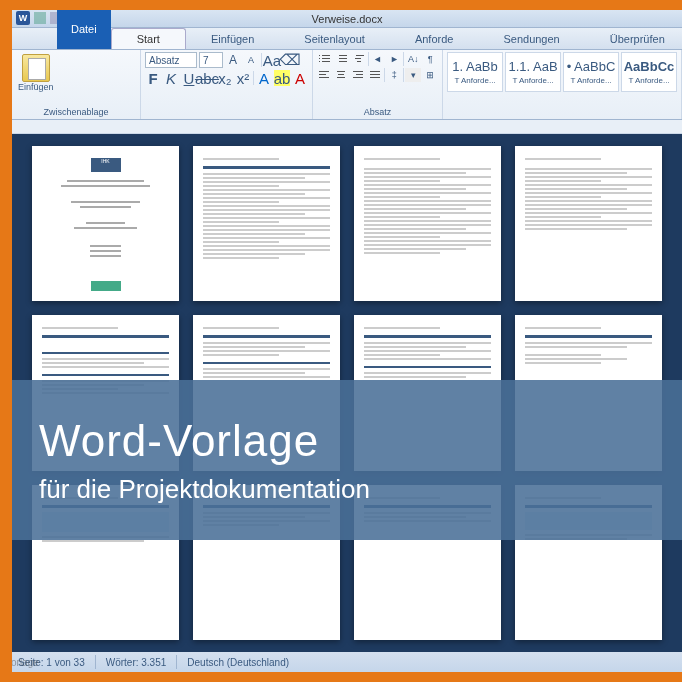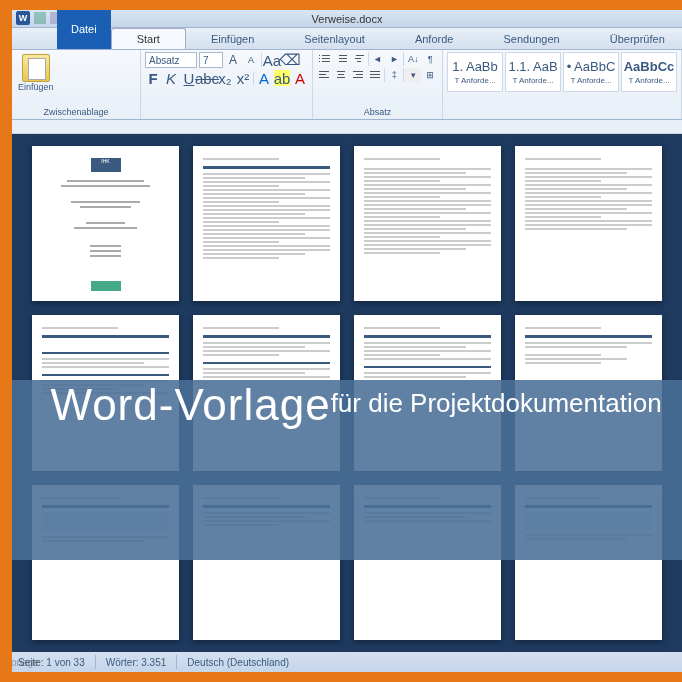--- a/index.html
+++ b/index.html
@@ -63,21 +63,21 @@
     .page { background: white; box-shadow: 0 2px 6px rgba(0,0,0,0.4); padding: 12px 10px; font-size: 4px; position: relative; overflow: hidden; }
     .page-header-line { height: 3px; background: #3a5a80; margin: 6px 0 4px; }
     .page-text-line { height: 2px; background: #ccc; margin-bottom: 2px; }
     .page-text-line.short { width: 60%; }
     .page-text-line.med { width: 80%; }
     .cover-logo { width: 30px; height: 14px; background: #3a5a80; margin: 0 auto 8px; color: white; font-size: 5px; text-align: center; }
     .cover-content { text-align: center; }
     .cover-line { height: 2px; background: #aaa; margin: 3px auto; }
     .footer-logo { position: absolute; bottom: 10px; left: 50%; transform: translateX(-50%); width: 30px; height: 10px; background: #4a8; }
     
-    .overlay-banner { position: absolute; top: 380px; left: 12px; right: 0; height: 180px; background: rgba(74, 111, 151, 0.88); display: flex; justify-content: center; padding-left: 18px; z-index: 50; }
+    .overlay-banner { position: absolute; top: 380px; left: 12px; right: 0; height: 160px; background: rgba(74, 111, 151, 0.88); display: flex; flex-direction: column; justify-content: center; padding-left: 27px; z-index: 50; }
     .banner-title { color: white; font-size: 44px; font-weight: 300; letter-spacing: 1px; }
     .banner-subtitle { color: white; font-size: 26px; font-weight: 300; margin-top: 8px; }
     
     .status-bar { position: absolute; bottom: 10px; left: 12px; right: 0; height: 20px; background: linear-gradient(#d4e0ef, #c5d6ea); display: flex; align-items: center; font-size: 10px; color: #3a5a80; padding: 0 6px; gap: 10px; }
     .status-sep { width: 1px; height: 14px; background: #a0b5d0; }
     
     .watermark { position: absolute; bottom: 14px; left: 6px; font-size: 10px; color: rgba(80,80,80,0.5); z-index: 90; }
   </style>
 </head>
 <body>

